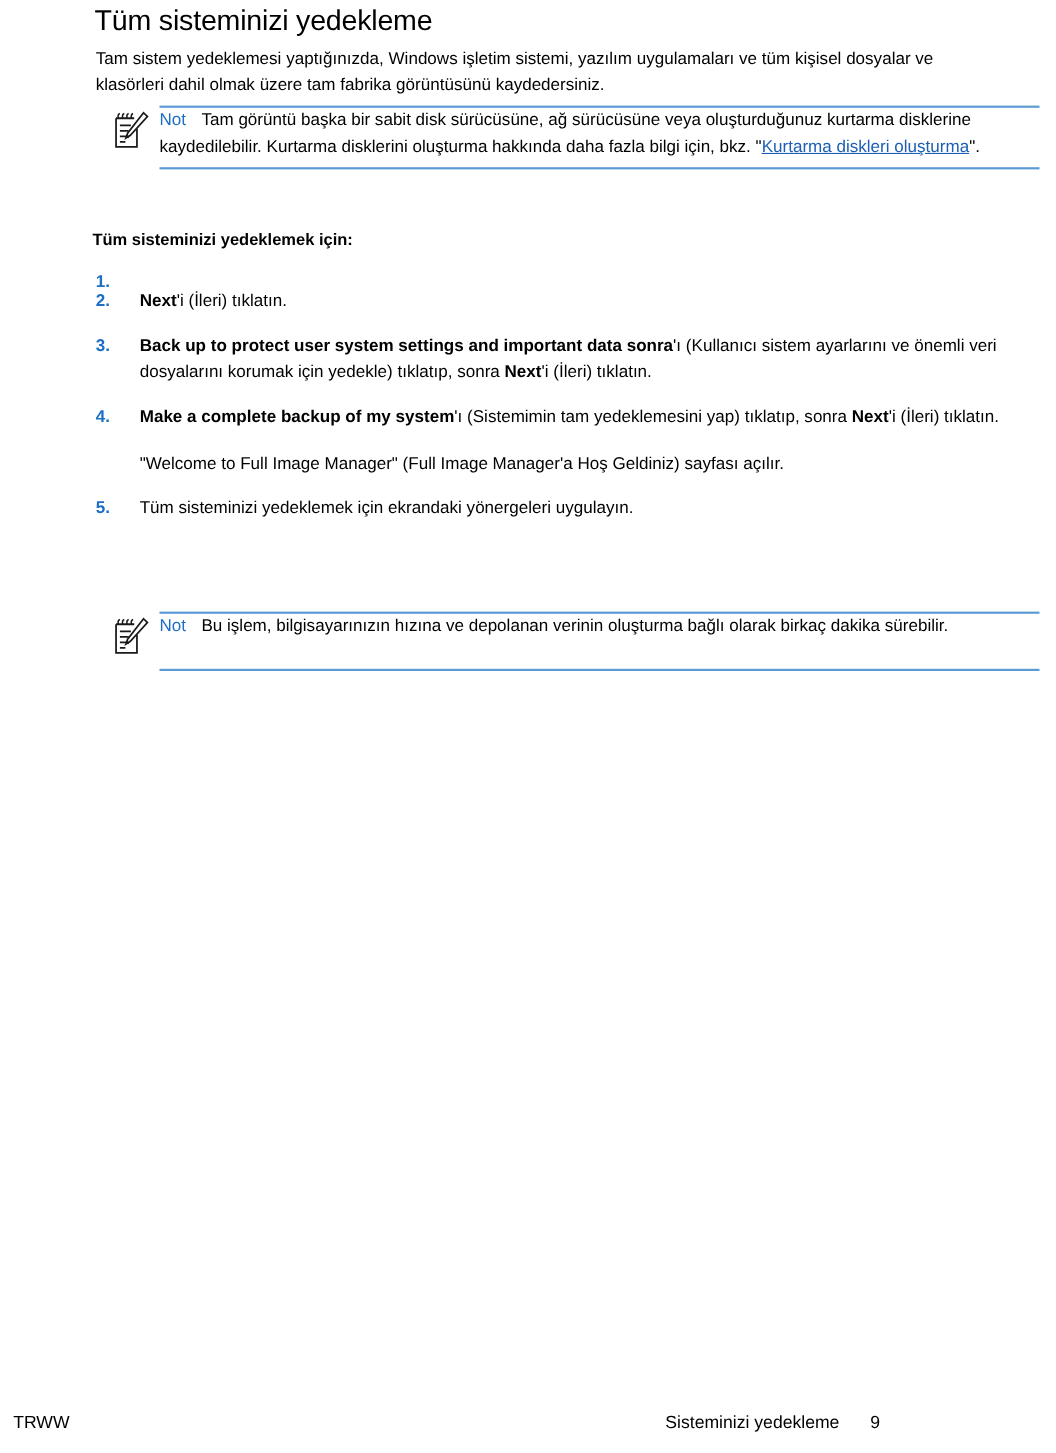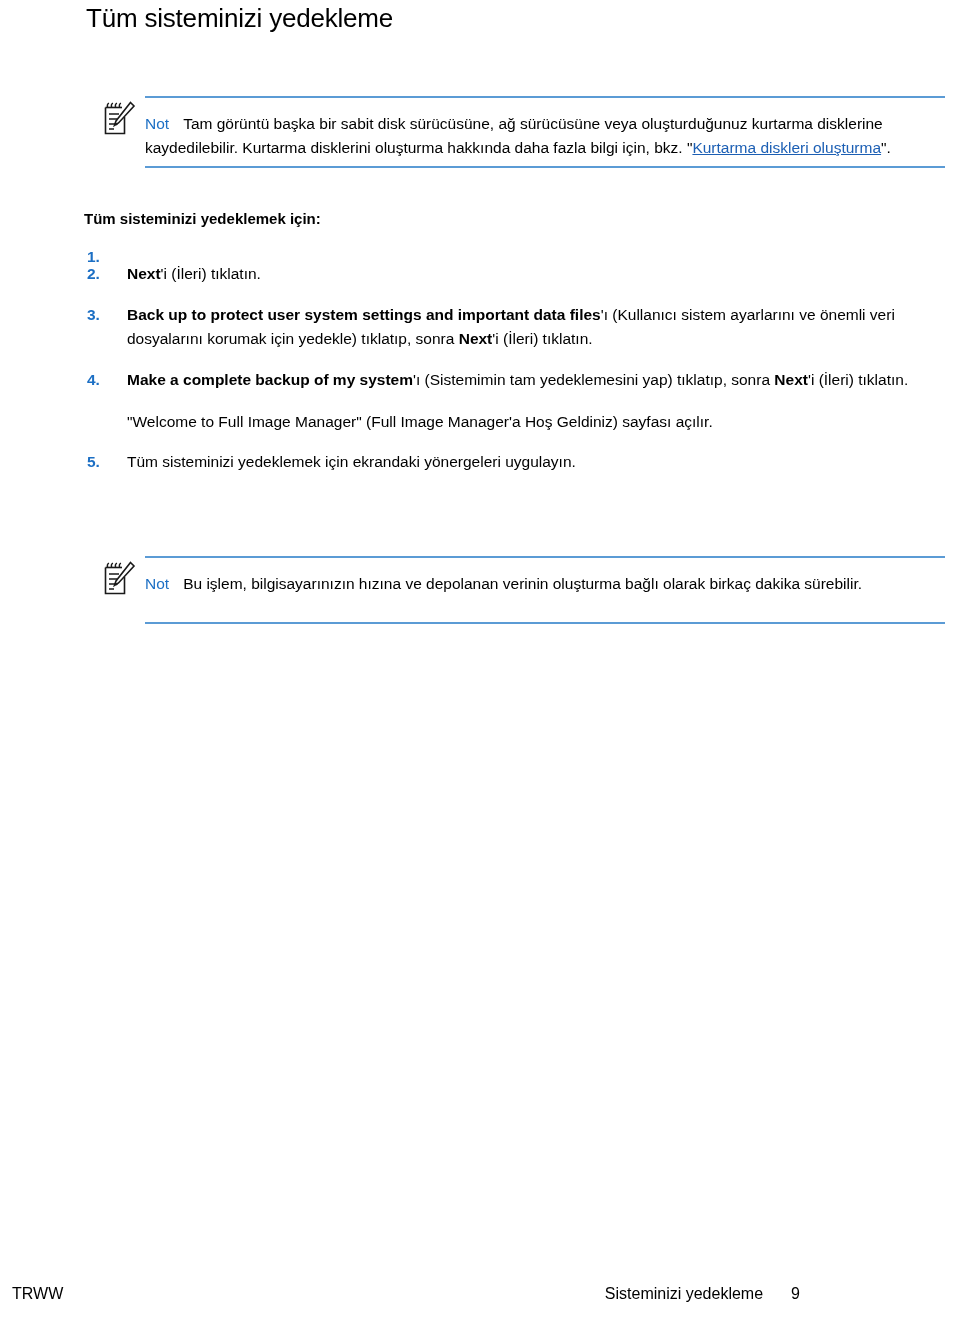--- a/index.html
+++ b/index.html
@@ -54,21 +54,21 @@
   }
   .note-rule {
     height: 0;
     border-top: 2px solid #5b9bd5;
     margin-left: 45px;
     width: 800px;
   }
   .note-body {
     position: relative;
     min-height: 44px;
-    padding: 14px 0 6px 45px;
+    padding: 0 0 6px 45px;
   }
   .note-icon {
     position: absolute;
     left: 2px;
     top: 2px;
     width: 34px;
     height: 36px;
   }
   .note-text {
     font-size: 15.5px;
@@ -161,20 +161,21 @@
     margin-left: 28px;
   }
 </style>
 </head>
 <body>
 
 <div class="page">
 
   <div class="doc-title">Tüm sisteminizi yedekleme</div>
 
+  <div class="intro-para">Tam sistem yedeklemesi yaptığınızda, Windows işletim sistemi, yazılım uygulamaları ve tüm kişisel dosyalar ve klasörleri dahil olmak üzere tam fabrika görüntüsünü kaydedersiniz.</div>
 
   <div class="note-block" style="top:96px;">
     <div class="note-rule"></div>
     <div class="note-body">
       <span class="note-icon">
         <svg width="34" height="36" viewBox="0 0 34 36" xmlns="http://www.w3.org/2000/svg">
           <g fill="none" stroke="#1a1a1a" stroke-width="1.6">
             <path d="M3.5 7.5 L3.5 33.5 L22.5 33.5 L22.5 17"></path>
             <path d="M3.5 7.5 L20 7.5"></path>
           </g>
@@ -211,21 +212,21 @@
       <span class="step-num">1.</span>
     </div>
 
     <div class="step">
       <span class="step-num">2.</span>
       <span class="step-text"><b>Next</b><span>'i (İleri) tıklatın.</span></span>
     </div>
 
     <div class="step">
       <span class="step-num">3.</span>
-      <span class="step-text"><b>Back up to protect user system settings and important data files</b><span>'ı (Kullanıcı sistem ayarlarını ve önemli veri dosyalarını korumak için yedekle) tıklatıp, sonra </span><b>Next</b><span>'i (İleri) tıklatın.</span></span>
+      <span class="step-text"><b>Back up to protect user system settings and important data sonra</b><span>'ı (Kullanıcı sistem ayarlarını ve önemli veri dosyalarını korumak için yedekle) tıklatıp, sonra </span><b>Next</b><span>'i (İleri) tıklatın.</span></span>
     </div>
 
     <div class="step">
       <span class="step-num">4.</span>
       <span class="step-text"><b>Make a complete backup of my system</b><span>'ı (Sistemimin tam yedeklemesini yap) tıklatıp, sonra </span><b>Next</b><span>'i (İleri) tıklatın.</span></span>
     </div>
 
     <div class="step-sub">"Welcome to Full Image Manager" (Full Image Manager'a Hoş Geldiniz) sayfası açılır.</div>
 
     <div class="step">

